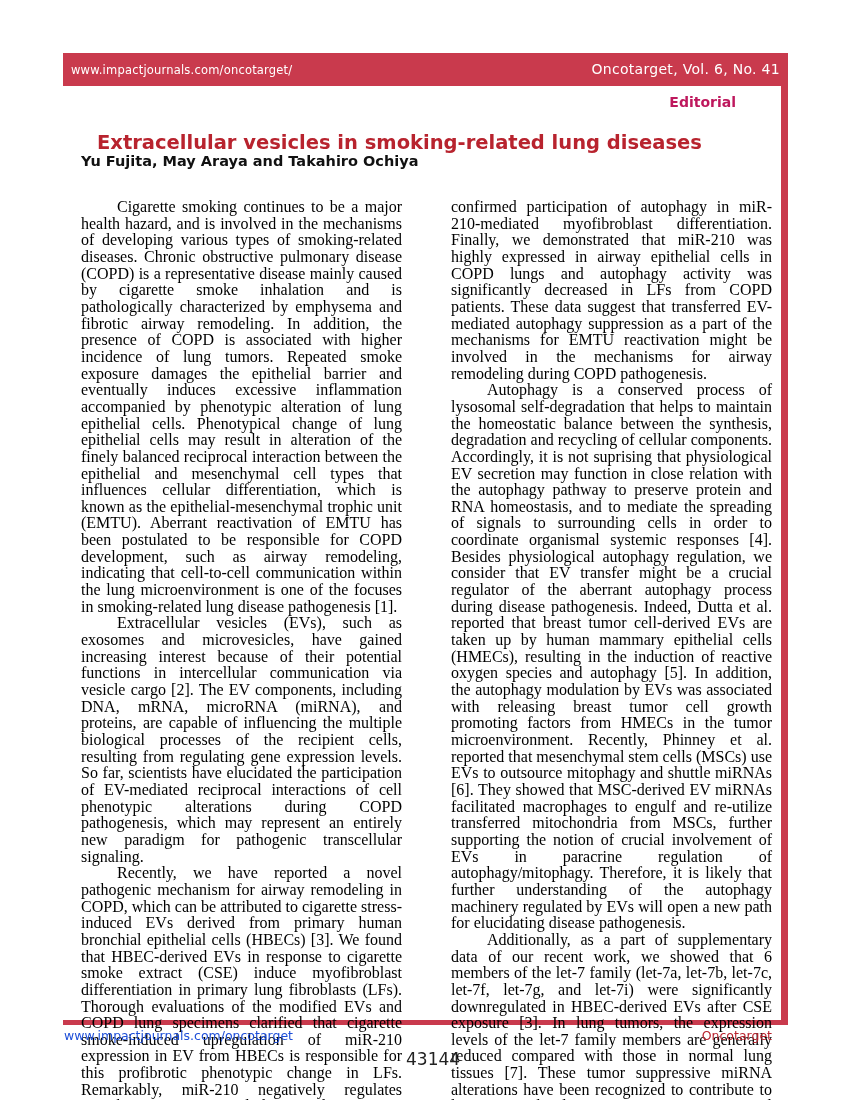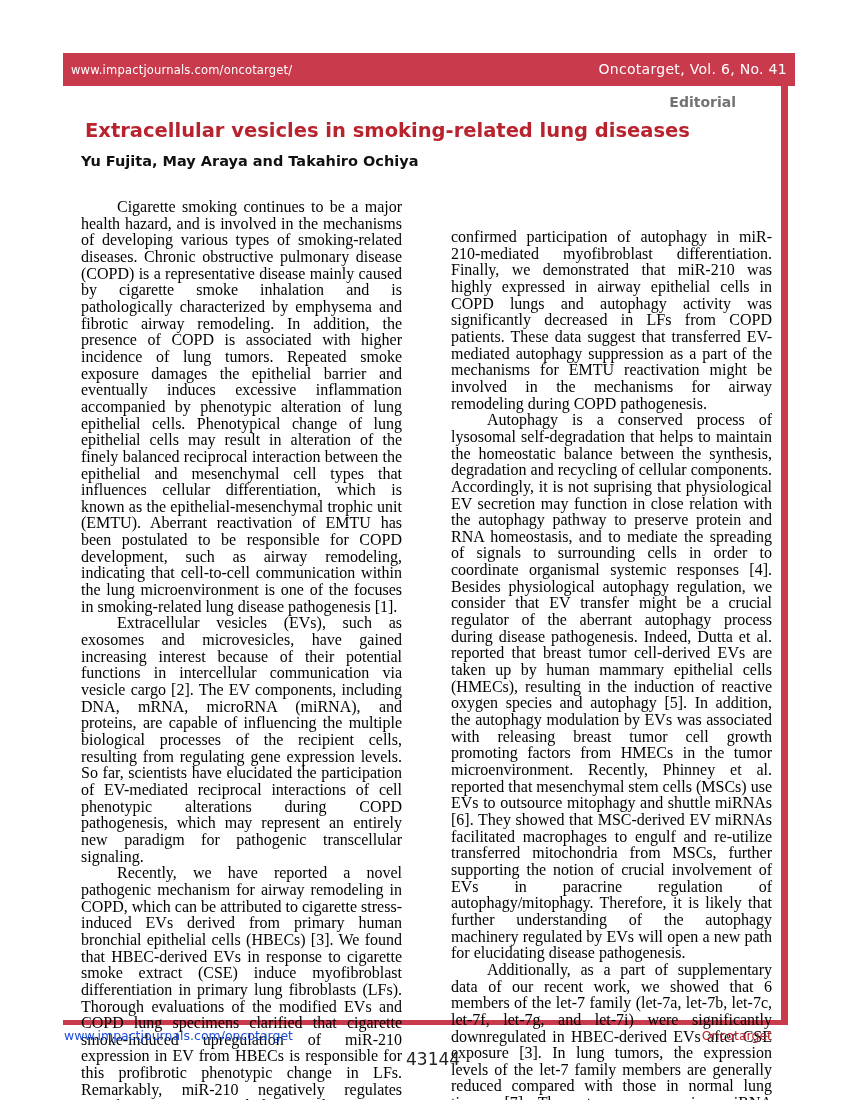--- a/index.html
+++ b/index.html
@@ -5,54 +5,53 @@
     html, body { margin: 0; padding: 0; }
     body {
       width: 850px; height: 1100px; background: #ffffff;
       position: relative; overflow: hidden;
       font-family: "Liberation Serif", serif; color: #1a1a1a;
     }
     .header-bar {
       position: absolute; left: 63px; top: 53px; width: 725px; height: 33px;
       background: #c93a4d; color: #ffffff;
       font-family: "DejaVu Sans", sans-serif;
-      padding-left: 7px;
     }
     .header-url {
       position: absolute; left: 8px; top: 10px; font-size: 11.5px; letter-spacing: 0.2px;
     }
     .header-journal {
       position: absolute; right: 8px; top: 8px; font-size: 14px; font-weight: normal; letter-spacing: 0.3px;
     }
     .right-border {
       position: absolute; left: 781px; top: 86px; width: 7px; height: 939px; background: #c93a4d;
     }
     .bottom-bar {
       position: absolute; left: 63px; top: 1020px; width: 725px; height: 5px; background: #c93a4d;
     }
     .article-type {
       position: absolute; right: 114px; top: 94px; font-family: "DejaVu Sans", sans-serif;
-      font-weight: bold; font-size: 14px; color: #737373;
+      font-weight: bold; font-size: 14px; color: #be185d;
     }
     .title {
       position: absolute; left: 81px; top: 115px; font-family: "DejaVu Sans", sans-serif;
       font-weight: bold; font-size: 19.5px; color: #b8232e; white-space: nowrap;
     }
     .authors {
       position: absolute; left: 81px; top: 153px; font-family: "DejaVu Sans", sans-serif;
       font-weight: bold; font-size: 14.5px; color: #111; white-space: nowrap;
     }
     .column {
       position: absolute; top: 199px; width: 321px;
       font-size: 16px; line-height: 16.65px; text-align: justify; color: #000000;
     }
     .col-left { left: 81px; }
     .col-right { left: 451px; }
     .column p { margin: 0; text-indent: 36px; }
-    .column p.cont { text-indent: 0; margin-top: 30px; }
+    .column p.cont { text-indent: 0; }
     .footer-url {
       position: absolute; left: 64px; top: 1028px; font-family: "DejaVu Sans", sans-serif;
       font-size: 12.5px; color: #1d4ed8;
     }
     .footer-page {
       position: absolute; left: 406px; top: 1028px; font-family: "DejaVu Sans", sans-serif;
       font-size: 17px; color: #222; margin-top: 21px;
     }
     .footer-journal {
       position: absolute; right: 78px; top: 1028px; font-family: "DejaVu Sans", sans-serif;
@@ -63,21 +62,21 @@
 <body>
 
 <div class="header-bar">
   <span class="header-url">www.impactjournals.com/oncotarget/</span>
   <span class="header-journal">Oncotarget, Vol. 6, No. 41</span>
 </div>
 <div class="right-border"></div>
 <div class="bottom-bar"></div>
 
 <div class="article-type">Editorial</div>
-<h1 class="title" style="margin:4px;">Extracellular vesicles in smoking-related lung diseases</h1>
+<h1 class="title" style="margin:16px;">Extracellular vesicles in smoking-related lung diseases</h1>
 <div class="authors">Yu Fujita, May Araya and Takahiro Ochiya</div>
 
 <div class="column col-left">
   <p>Cigarette smoking continues to be a major health hazard, and is involved in the mechanisms of developing various types of smoking-related diseases. Chronic obstructive pulmonary disease (COPD) is a representative disease mainly caused by cigarette smoke inhalation and is pathologically characterized by emphysema and fibrotic airway remodeling. In addition, the presence of COPD is associated with higher incidence of lung tumors. Repeated smoke exposure damages the epithelial barrier and eventually induces excessive inflammation accompanied by phenotypic alteration of lung epithelial cells. Phenotypical change of lung epithelial cells may result in alteration of the finely balanced reciprocal interaction between the epithelial and mesenchymal cell types that influences cellular differentiation, which is known as the epithelial-mesenchymal trophic unit (EMTU). Aberrant reactivation of EMTU has been postulated to be responsible for COPD development, such as airway remodeling, indicating that cell-to-cell communication within the lung microenvironment is one of the focuses in smoking-related lung disease pathogenesis [1].</p>
   <p>Extracellular vesicles (EVs), such as exosomes and microvesicles, have gained increasing interest because of their potential functions in intercellular communication via vesicle cargo [2]. The EV components, including DNA, mRNA, microRNA (miRNA), and proteins, are capable of influencing the multiple biological processes of the recipient cells, resulting from regulating gene expression levels. So far, scientists have elucidated the participation of EV-mediated reciprocal interactions of cell phenotypic alterations during COPD pathogenesis, which may represent an entirely new paradigm for pathogenic transcellular signaling.</p>
   <p>Recently, we have reported a novel pathogenic mechanism for airway remodeling in COPD, which can be attributed to cigarette stress-induced EVs derived from primary human bronchial epithelial cells (HBECs) [3]. We found that HBEC-derived EVs in response to cigarette smoke extract (CSE) induce myofibroblast differentiation in primary lung fibroblasts (LFs). Thorough evaluations of the modified EVs and COPD lung specimens clarified that cigarette smoke-induced upregulation of miR-210 expression in EV from HBECs is responsible for this profibrotic phenotypic change in LFs. Remarkably, miR-210 negatively regulates autophagy processes and downregulates ATG7, an essential component of autophagy machinery, in LFs. Silencing ATG7 in LFs</p>
 </div>
 
 <div class="column col-right">
   <p class="cont">confirmed participation of autophagy in miR-210-mediated myofibroblast differentiation. Finally, we demonstrated that miR-210 was highly expressed in airway epithelial cells in COPD lungs and autophagy activity was significantly decreased in LFs from COPD patients. These data suggest that transferred EV-mediated autophagy suppression as a part of the mechanisms for EMTU reactivation might be involved in the mechanisms for airway remodeling during COPD pathogenesis.</p>

